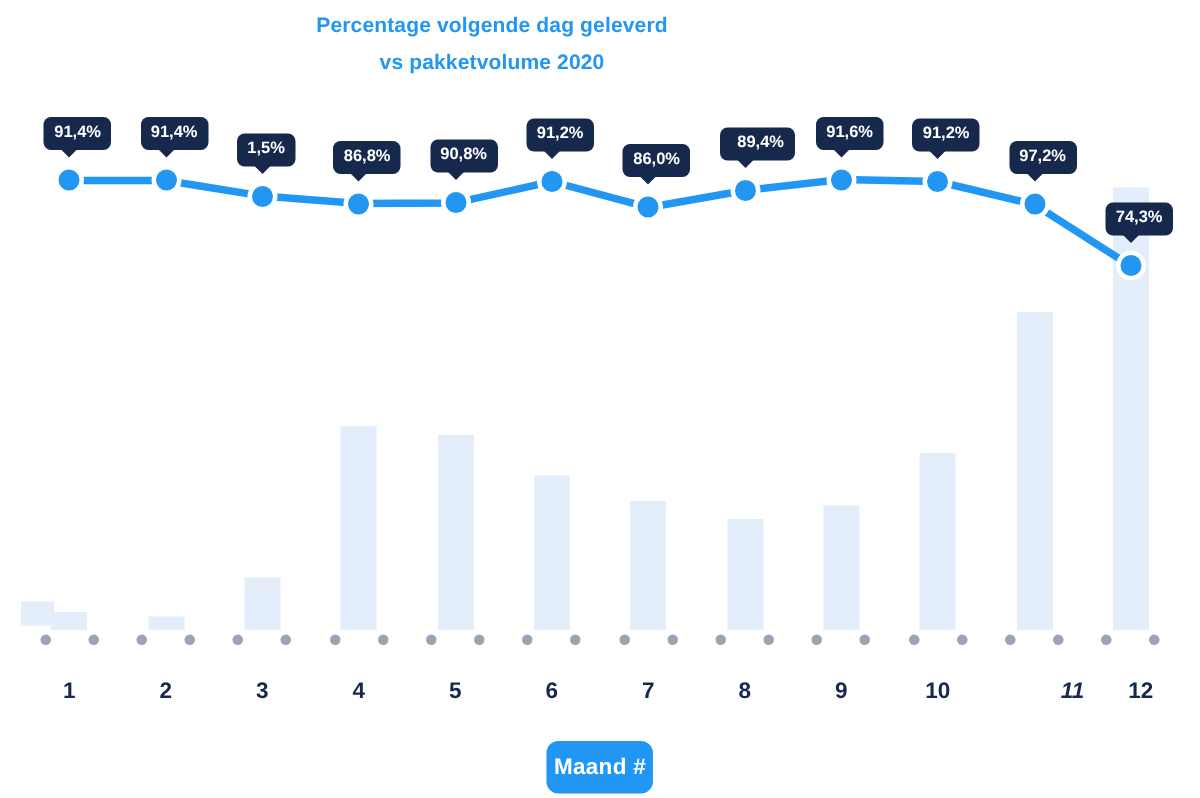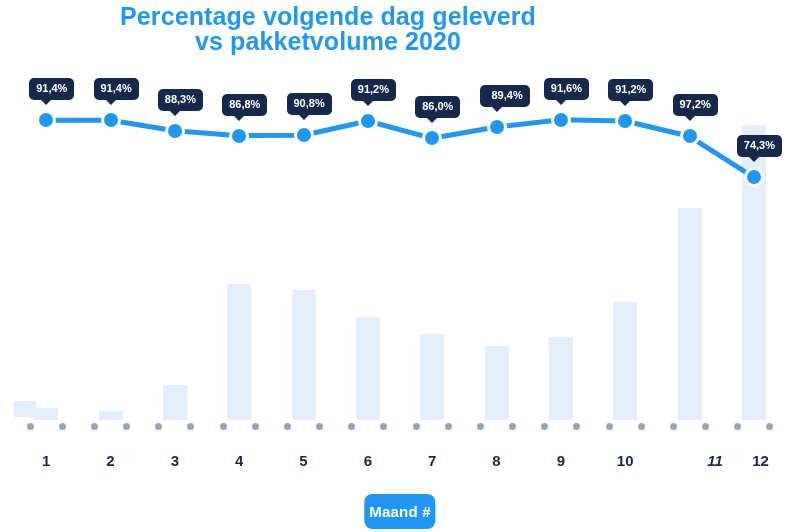--- a/index.html
+++ b/index.html
@@ -20,21 +20,21 @@
     height: 532px;
   }
   
   .chart-title {
     position: absolute;
     top: 4px;
     left: 0;
     width: 656px;
     text-align: center;
     color: #2196f3;
-    font-size: 25px;
+    font-size: 14px;
     font-weight: bold;
     line-height: 25px;
     letter-spacing: 0.1px;
   }
   .chart-title .line2 { display: block; }
 
   
   .plot {
     position: absolute;
     left: 14px;
@@ -204,21 +204,21 @@
         <div class="marker" style="left: 408.167px; top: 68.3333px; background: rgb(33, 150, 243);"></div>
         <div class="marker" style="left: 472.5px; top: 57px; background: rgb(33, 150, 243);"></div>
         <div class="marker" style="left: 536.833px; top: 49.6667px; background: rgb(33, 150, 243);"></div>
         <div class="marker" style="left: 601.167px; top: 51px; background: rgb(33, 150, 243);"></div>
         <div class="marker" style="left: 665.5px; top: 66.3333px; background: rgb(33, 150, 243);"></div>
         <div class="marker" style="left: 729.833px; top: 107.333px; background: rgb(33, 150, 243);"></div>
       </div>
     <div class="labels-layer">
         <div class="callout" style="left: 15.1667px; top: 18.3333px;">91,4%</div>
         <div class="callout" style="left: 79.5px; top: 18.3333px;">91,4%</div>
-        <div class="callout" style="left: 143.833px; top: 28.6667px;">88,3%</div>
+        <div class="callout" style="left: 143.833px; top: 28.6667px;">1,5%</div>
         <div class="callout" style="left: 208.167px; top: 33.6667px;">86,8%</div>
         <div class="callout" style="left: 272.5px; top: 33.3333px;">90,8%</div>
         <div class="callout" style="left: 336.833px; top: 19px;">91,2%</div>
         <div class="callout" style="left: 401.167px; top: 36.3333px;">86,0%</div>
         <div class="callout" style="left: 465.5px; top: 25px; padding-left: 12px;">89,4%</div>
         <div class="callout" style="left: 529.833px; top: 17.6667px;">91,6%</div>
         <div class="callout" style="left: 594.167px; top: 19px;">91,2%</div>
         <div class="callout" style="left: 658.5px; top: 34.3333px;">97,2%</div>
         <div class="callout" style="left: 722.833px; top: 75.3333px;">74,3%</div>
       </div>

